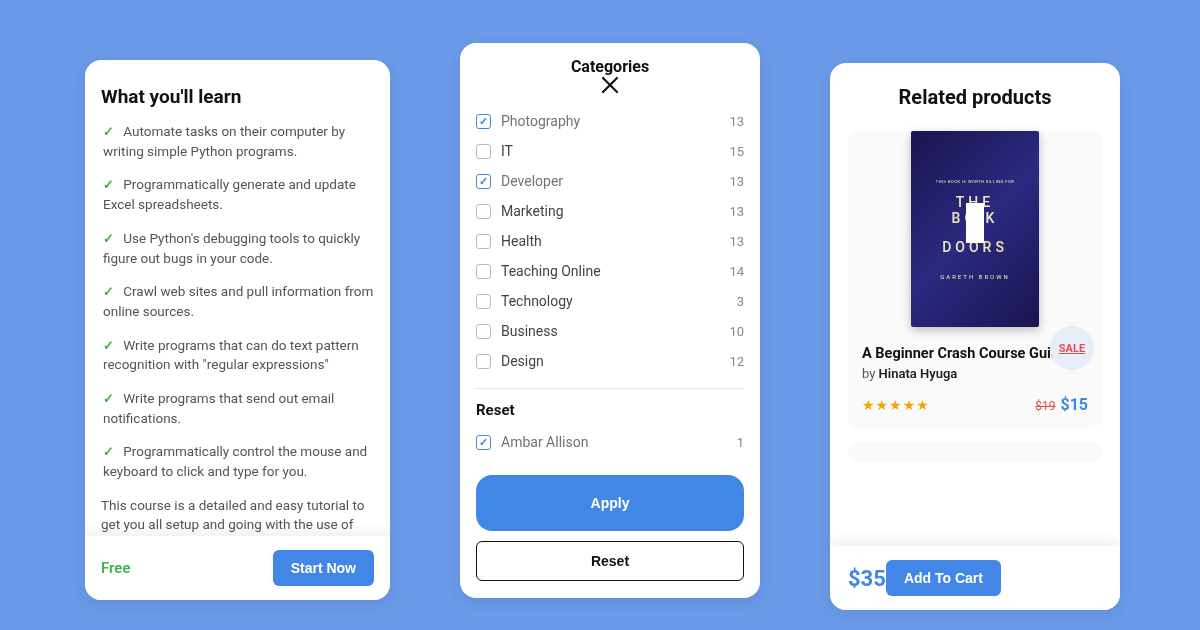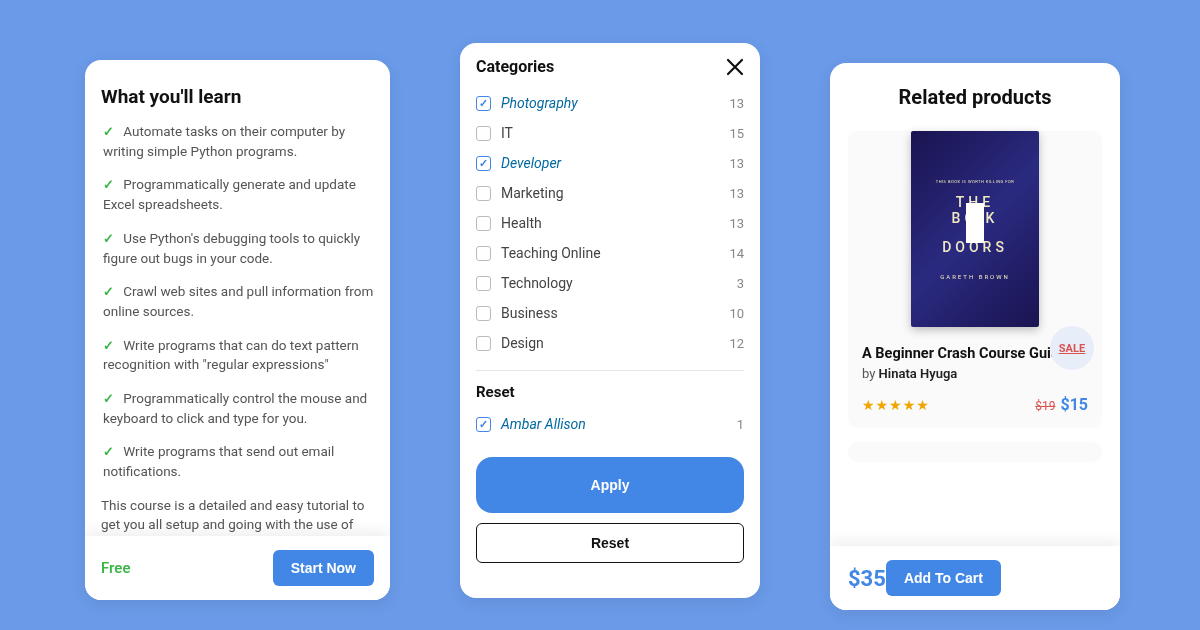--- a/index.html
+++ b/index.html
@@ -84,20 +84,21 @@
   top: 43px;
   width: 300px;
   height: 555px;
   padding: 14px 16px;
 }
 .card2-header {
   display: flex;
   justify-content: space-between;
   align-items: center;
   margin-bottom: 12px;
+  flex-direction: column;
 }
 .card2-header h3 {
   font-size: 16px;
   font-weight: 700;
   color: #111;
 }
 .close-icon {
   width: 18px;
   height: 18px;
   cursor: pointer;
@@ -130,22 +131,21 @@
   content: "✓";
   color: #4287e6;
   font-size: 11px;
   font-weight: 700;
 }
 .filter-label {
   font-size: 14px;
   color: #444;
 }
 .filter-label.sel {
-  color: #0369a1;
-  font-style: italic;
+  color: #737373;
 }
 .filter-count {
   font-size: 13px;
   color: #888;
 }
 .divider {
   border: none;
   border-top: 1px solid #e5e5e5;
   margin: 12px 0;
 }
@@ -296,22 +296,22 @@
 <body>
 
 <div class="card card1">
   <h2>What you'll learn</h2>
   <div id="learn-list">
       <p class="learn-item"><span class="check">✓</span> Automate tasks on their computer by writing simple Python programs.</p>
       <p class="learn-item"><span class="check">✓</span> Programmatically generate and update Excel spreadsheets.</p>
       <p class="learn-item"><span class="check">✓</span> Use Python's debugging tools to quickly figure out bugs in your code.</p>
       <p class="learn-item"><span class="check">✓</span> Crawl web sites and pull information from online sources.</p>
       <p class="learn-item"><span class="check">✓</span> Write programs that can do text pattern recognition with "regular expressions"</p>
+      <p class="learn-item"><span class="check">✓</span> Write programs that send out email notifications.</p>
       <p class="learn-item"><span class="check">✓</span> Programmatically control the mouse and keyboard to click and type for you.</p>
-      <p class="learn-item"><span class="check">✓</span> Write programs that send out email notifications.</p>
     </div>
   <p class="course-desc">This course is a detailed and easy tutorial to get you all setup and going with the use of</p>
   <div class="card1-footer">
     <span class="price-free">Free</span>
     <button class="btn-primary">Start Now</button>
   </div>
 </div>
 
 <div class="card card2">
   <div class="card2-header">

